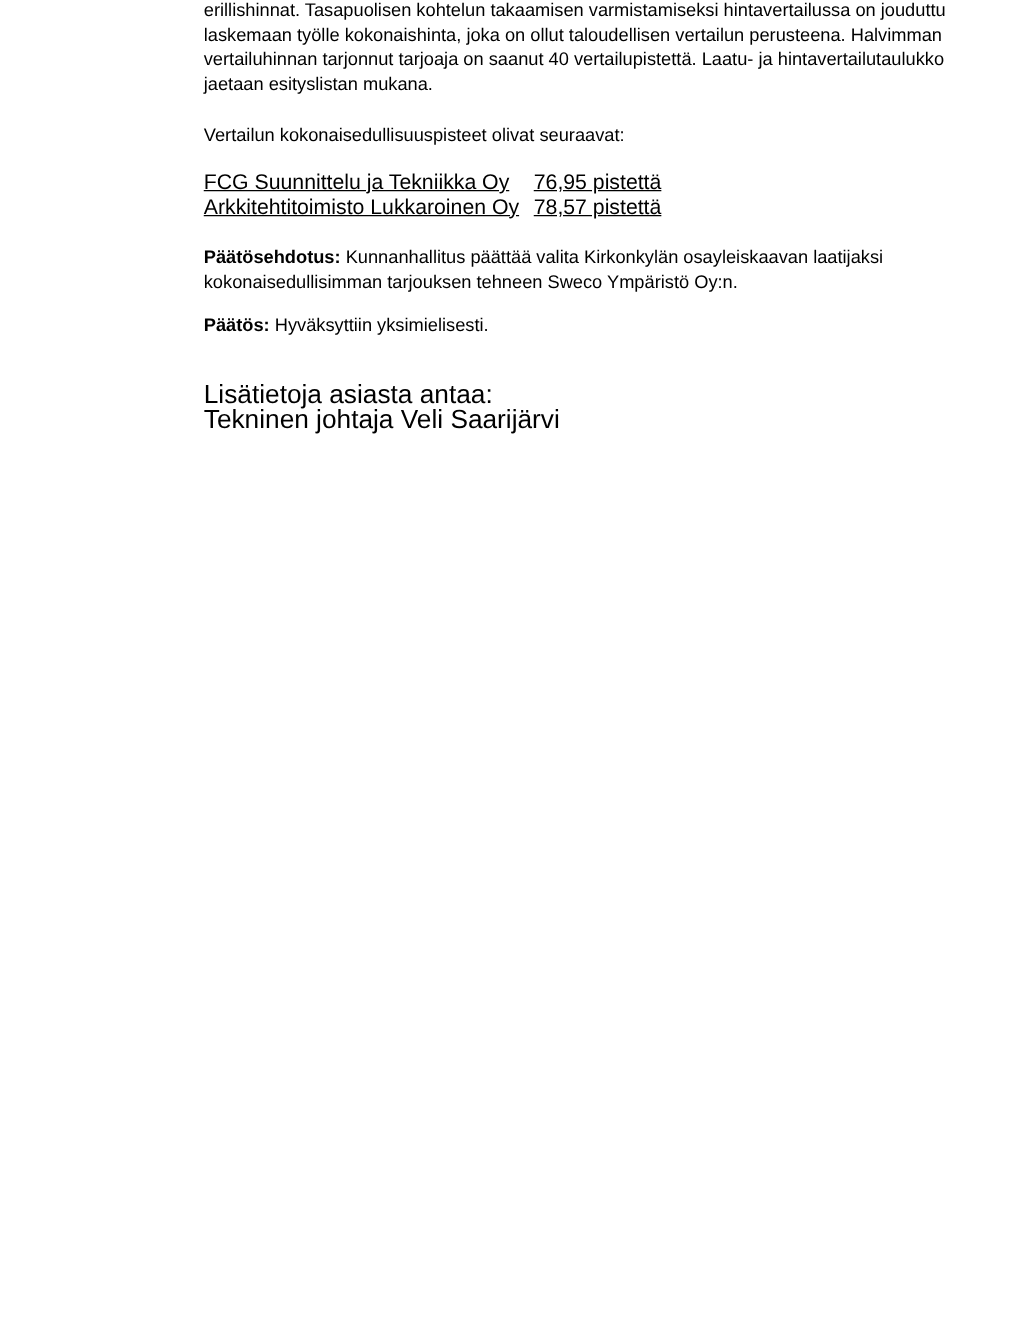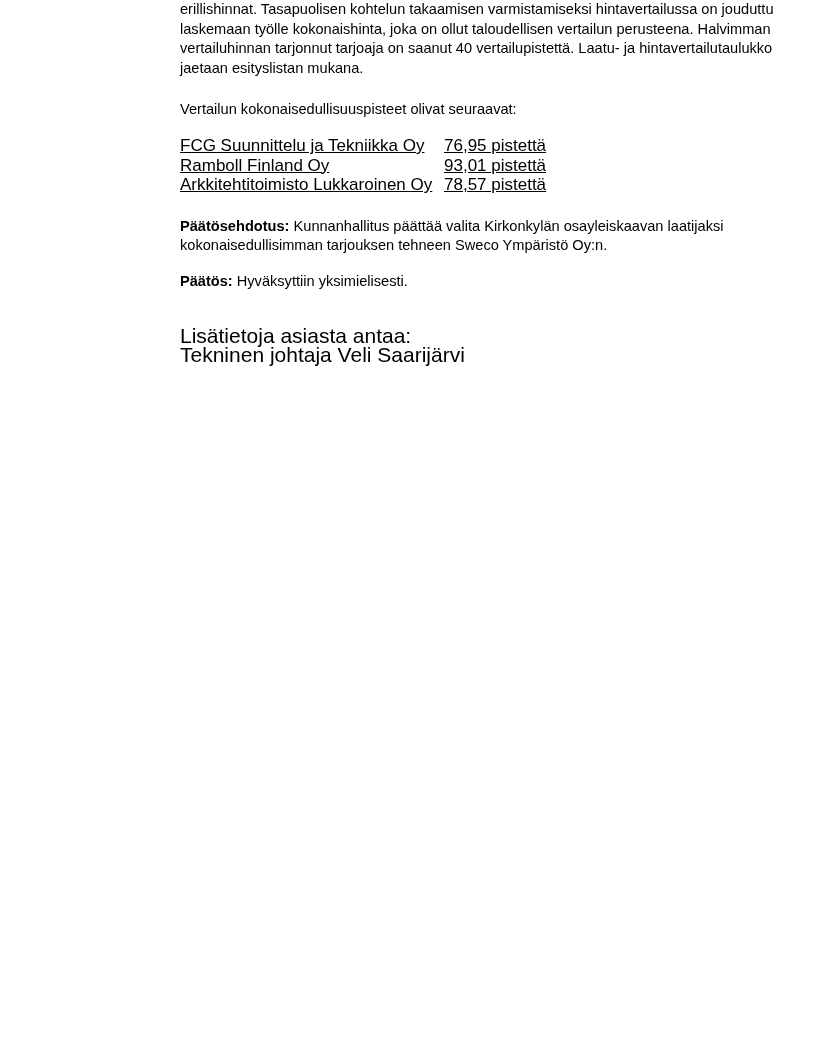--- a/index.html
+++ b/index.html
@@ -18,21 +18,21 @@
   .page {
     position: absolute;
     left: 0;
     top: 0;
     width: 816px;
     height: 1056px;
     background: #ffffff;
   }
   .content {
     position: absolute;
-    left: 180px;
+    left: 163px;
     top: 0px;
     width: 600px;
   }
   .para {
     font-size: 14.6px;
     line-height: 19.6px;
     margin: 0;
     text-align: left;
     white-space: pre-wrap;
   }
@@ -89,24 +89,20 @@
 
     <div class="spacer-md"></div>
 
     <table class="score-table">
       <tbody>
         <tr>
           <td class="name">FCG Suunnittelu ja Tekniikka Oy</td>
           <td class="value">76,95 pistettä</td>
         </tr>
         <tr>
-          <td class="name">Ramboll Finland Oy</td>
-          <td class="value">93,01 pistettä</td>
-        </tr>
-        <tr>
           <td class="name">Arkkitehtitoimisto Lukkaroinen Oy</td>
           <td class="value">78,57 pistettä</td>
         </tr>
       </tbody>
     </table>
 
     <div class="spacer-lg"></div>
 
     <p class="para"><span class="label-bold">Päätösehdotus:</span><span class="inline-text"> </span><span class="inline-text">Kunnanhallitus päättää valita Kirkonkylän osayleiskaavan laatijaksi kokonaisedullisimman tarjouksen tehneen Sweco Ympäristö Oy:n.</span></p>
 

